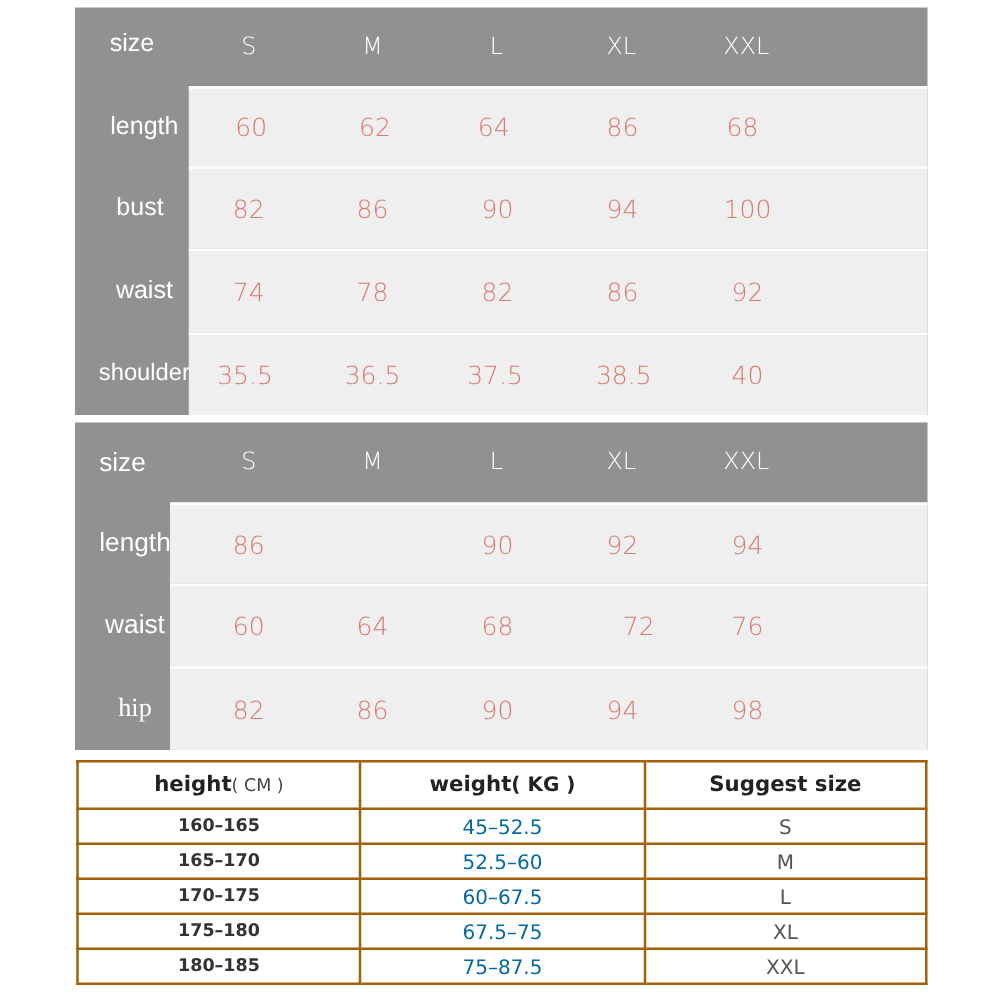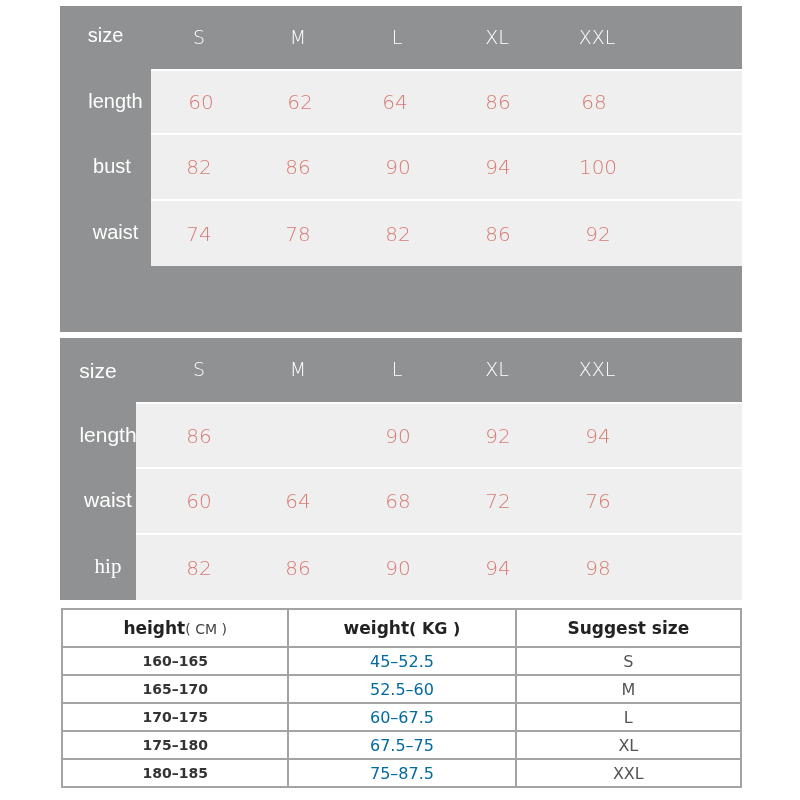--- a/index.html
+++ b/index.html
@@ -32,21 +32,21 @@
       position: absolute; top: 0; bottom: 0; width: 70px; color: #d97a72; font-size: 20px;
       display: flex; align-items: center; justify-content: center;
       font-family: "DejaVu Sans", sans-serif; font-weight: 300;
     }
 
     #suggest-table {
       position: absolute; left: 61px; top: 608px; width: 681px; border-collapse: collapse;
       font-family: "DejaVu Sans", sans-serif;
     }
     #suggest-table th, #suggest-table td {
-      border: 2px solid #a3a3a3; text-align: center; padding: 0;
+      border: 2px solid #a16207; text-align: center; padding: 0;
     }
     #suggest-table th { height: 36px; font-size: 17px; font-weight: bold; color: #222; }
     #suggest-table th .unit { font-weight: normal; font-size: 14px; color: #444; }
     #suggest-table td { height: 26px; font-size: 15px; }
     #suggest-table td.h { color: #333; font-weight: bold; font-size: 14px; }
     #suggest-table td.w { color: #0369a1; font-size: 16px; }
     #suggest-table td.s { color: #555; font-size: 16px; }
   </style>
 </head>
 <body>
@@ -87,20 +87,30 @@
     <div class="row-label" style="width:91px;">waist</div>
     <div class="row-cells" style="left:91px;">
       <div class="cell" style="left:13px;">74</div>
       <div class="cell" style="left:112px;">78</div>
       <div class="cell" style="left:212px;">82</div>
       <div class="cell" style="left:312px;">86</div>
       <div class="cell" style="left:412px;">92</div>
     </div>
   </div>
 
+  <div class="row" style="top:260px;height:66px;">
+    <div class="row-label" style="width:91px;font-size:19px;">shoulder</div>
+    <div class="row-cells" style="left:91px;">
+      <div class="cell" style="left:10px;">35.5</div>
+      <div class="cell" style="left:112px;">36.5</div>
+      <div class="cell" style="left:210px;">37.5</div>
+      <div class="cell" style="left:313px;">38.5</div>
+      <div class="cell" style="left:412px;">40</div>
+    </div>
+  </div>
 </div>
 
 <div class="size-table" id="bottom-table">
   <div class="hdr-row" style="height:64px;">
     <div class="hdr-label" style="left:0;width:76px;top:21px;font-size:21px;">size</div>
     <div class="hdr-size" style="left:109px;top:20px;">S</div>
     <div class="hdr-size" style="left:208px;top:20px;">M</div>
     <div class="hdr-size" style="left:307px;top:20px;">L</div>
     <div class="hdr-size" style="left:407px;top:20px;">XL</div>
     <div class="hdr-size" style="left:507px;top:20px;">XXL</div>
@@ -115,21 +125,21 @@
       <div class="cell" style="left:427px;">94</div>
     </div>
   </div>
 
   <div class="row" style="top:129px;height:66px;">
     <div class="row-label" style="width:76px;font-size:21px;">waist</div>
     <div class="row-cells" style="left:76px;">
       <div class="cell" style="left:28px;">60</div>
       <div class="cell" style="left:127px;">64</div>
       <div class="cell" style="left:227px;">68</div>
-      <div class="cell" style="left:327px;text-align:right;">72</div>
+      <div class="cell" style="left:340px;text-align:right;">72</div>
       <div class="cell" style="left:427px;">76</div>
     </div>
   </div>
 
   <div class="row" style="top:195px;height:67px;">
     <div class="row-label" style="width:76px;font-size:21px;font-family:Liberation Serif, serif;">hip</div>
     <div class="row-cells" style="left:76px;">
       <div class="cell" style="left:28px;">82</div>
       <div class="cell" style="left:127px;">86</div>
       <div class="cell" style="left:227px;">90</div>

